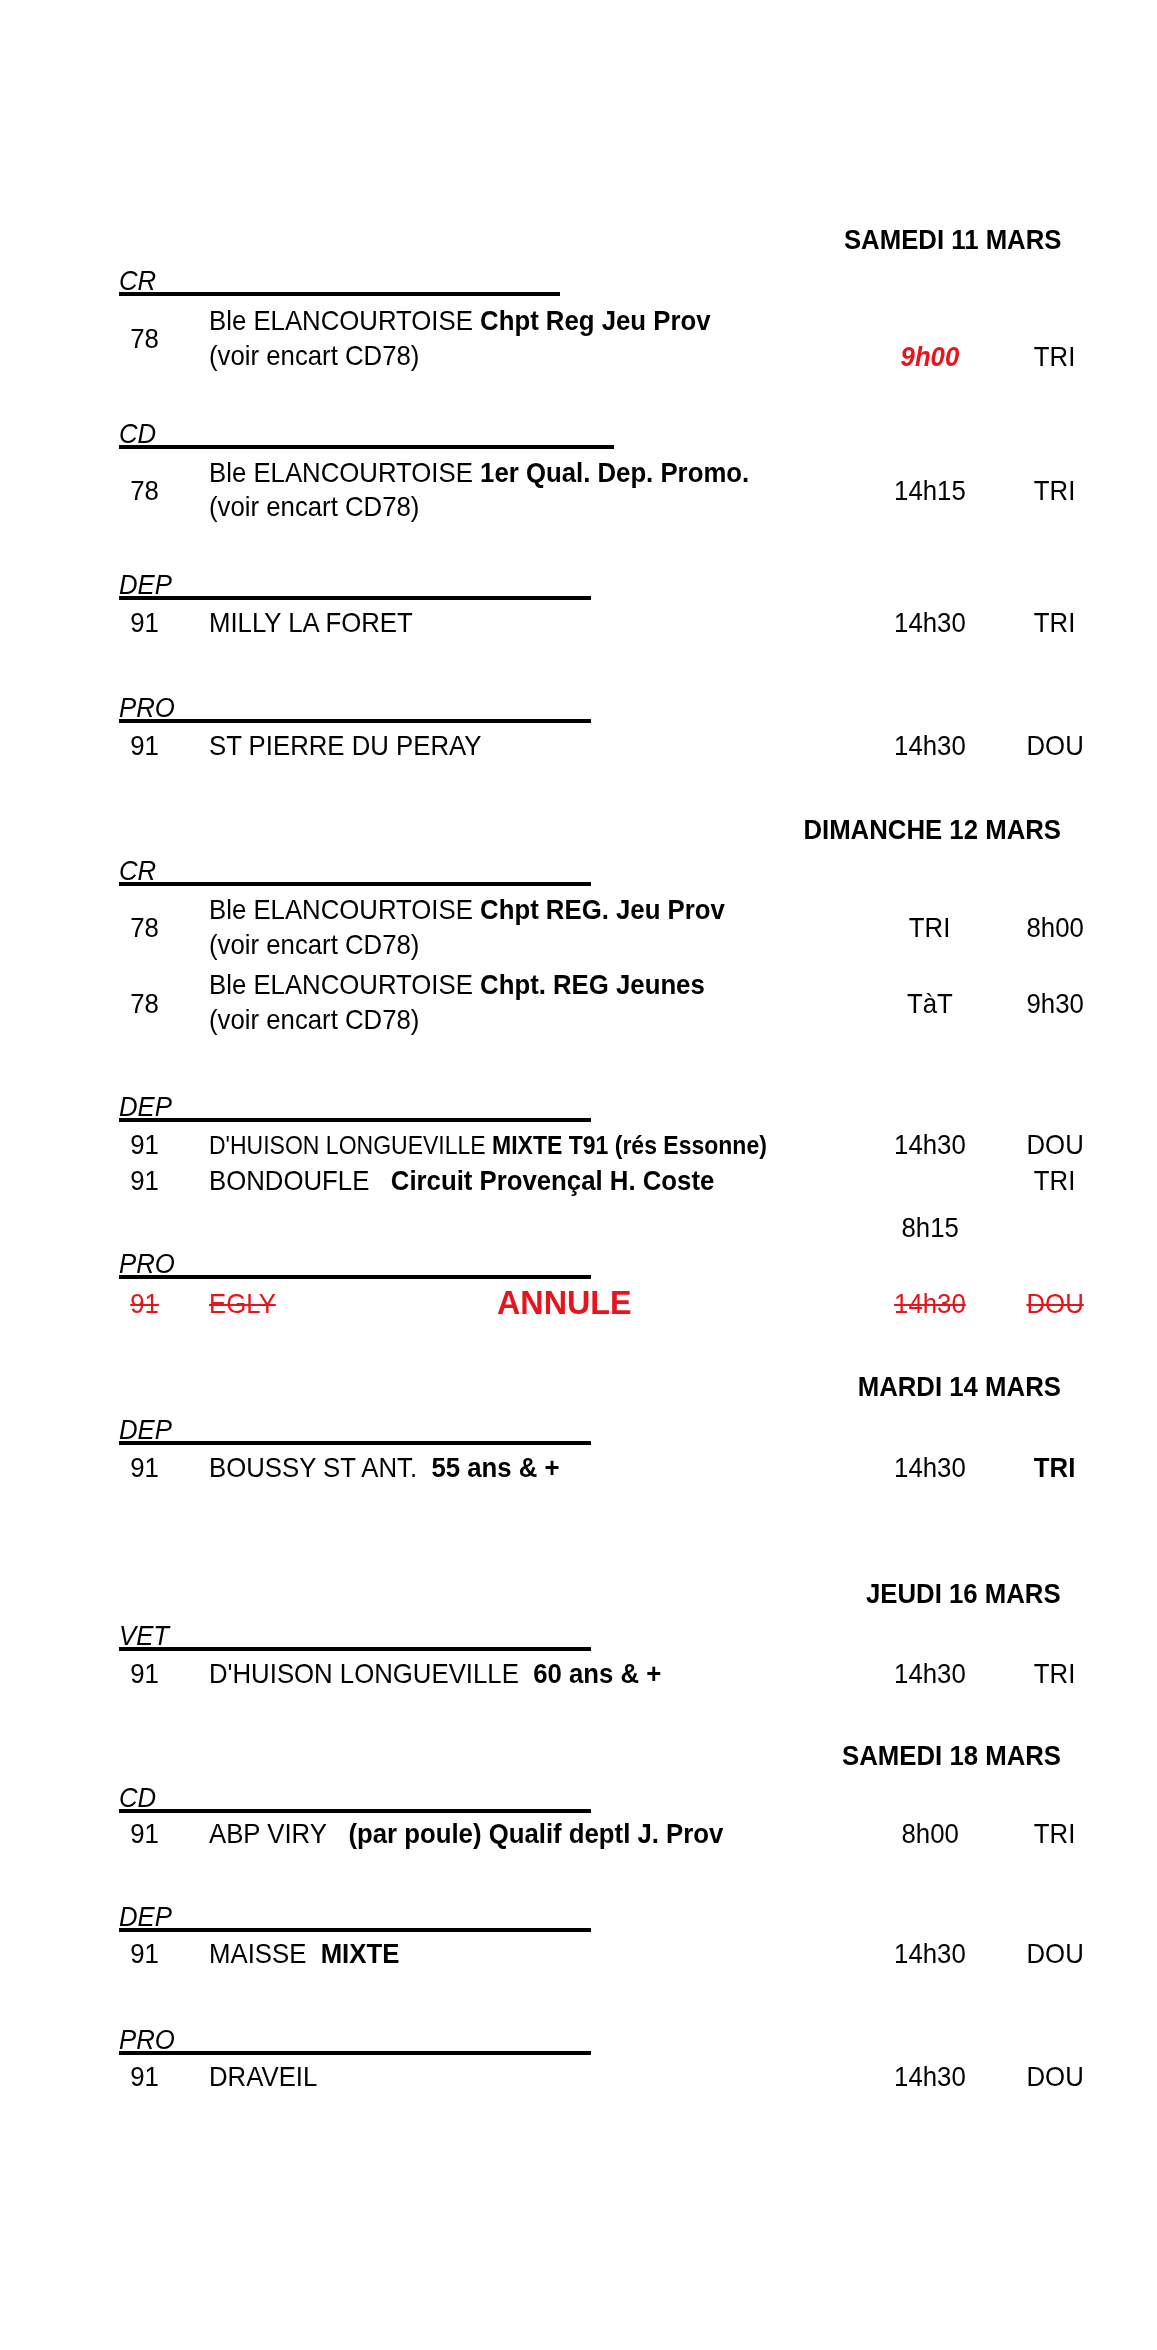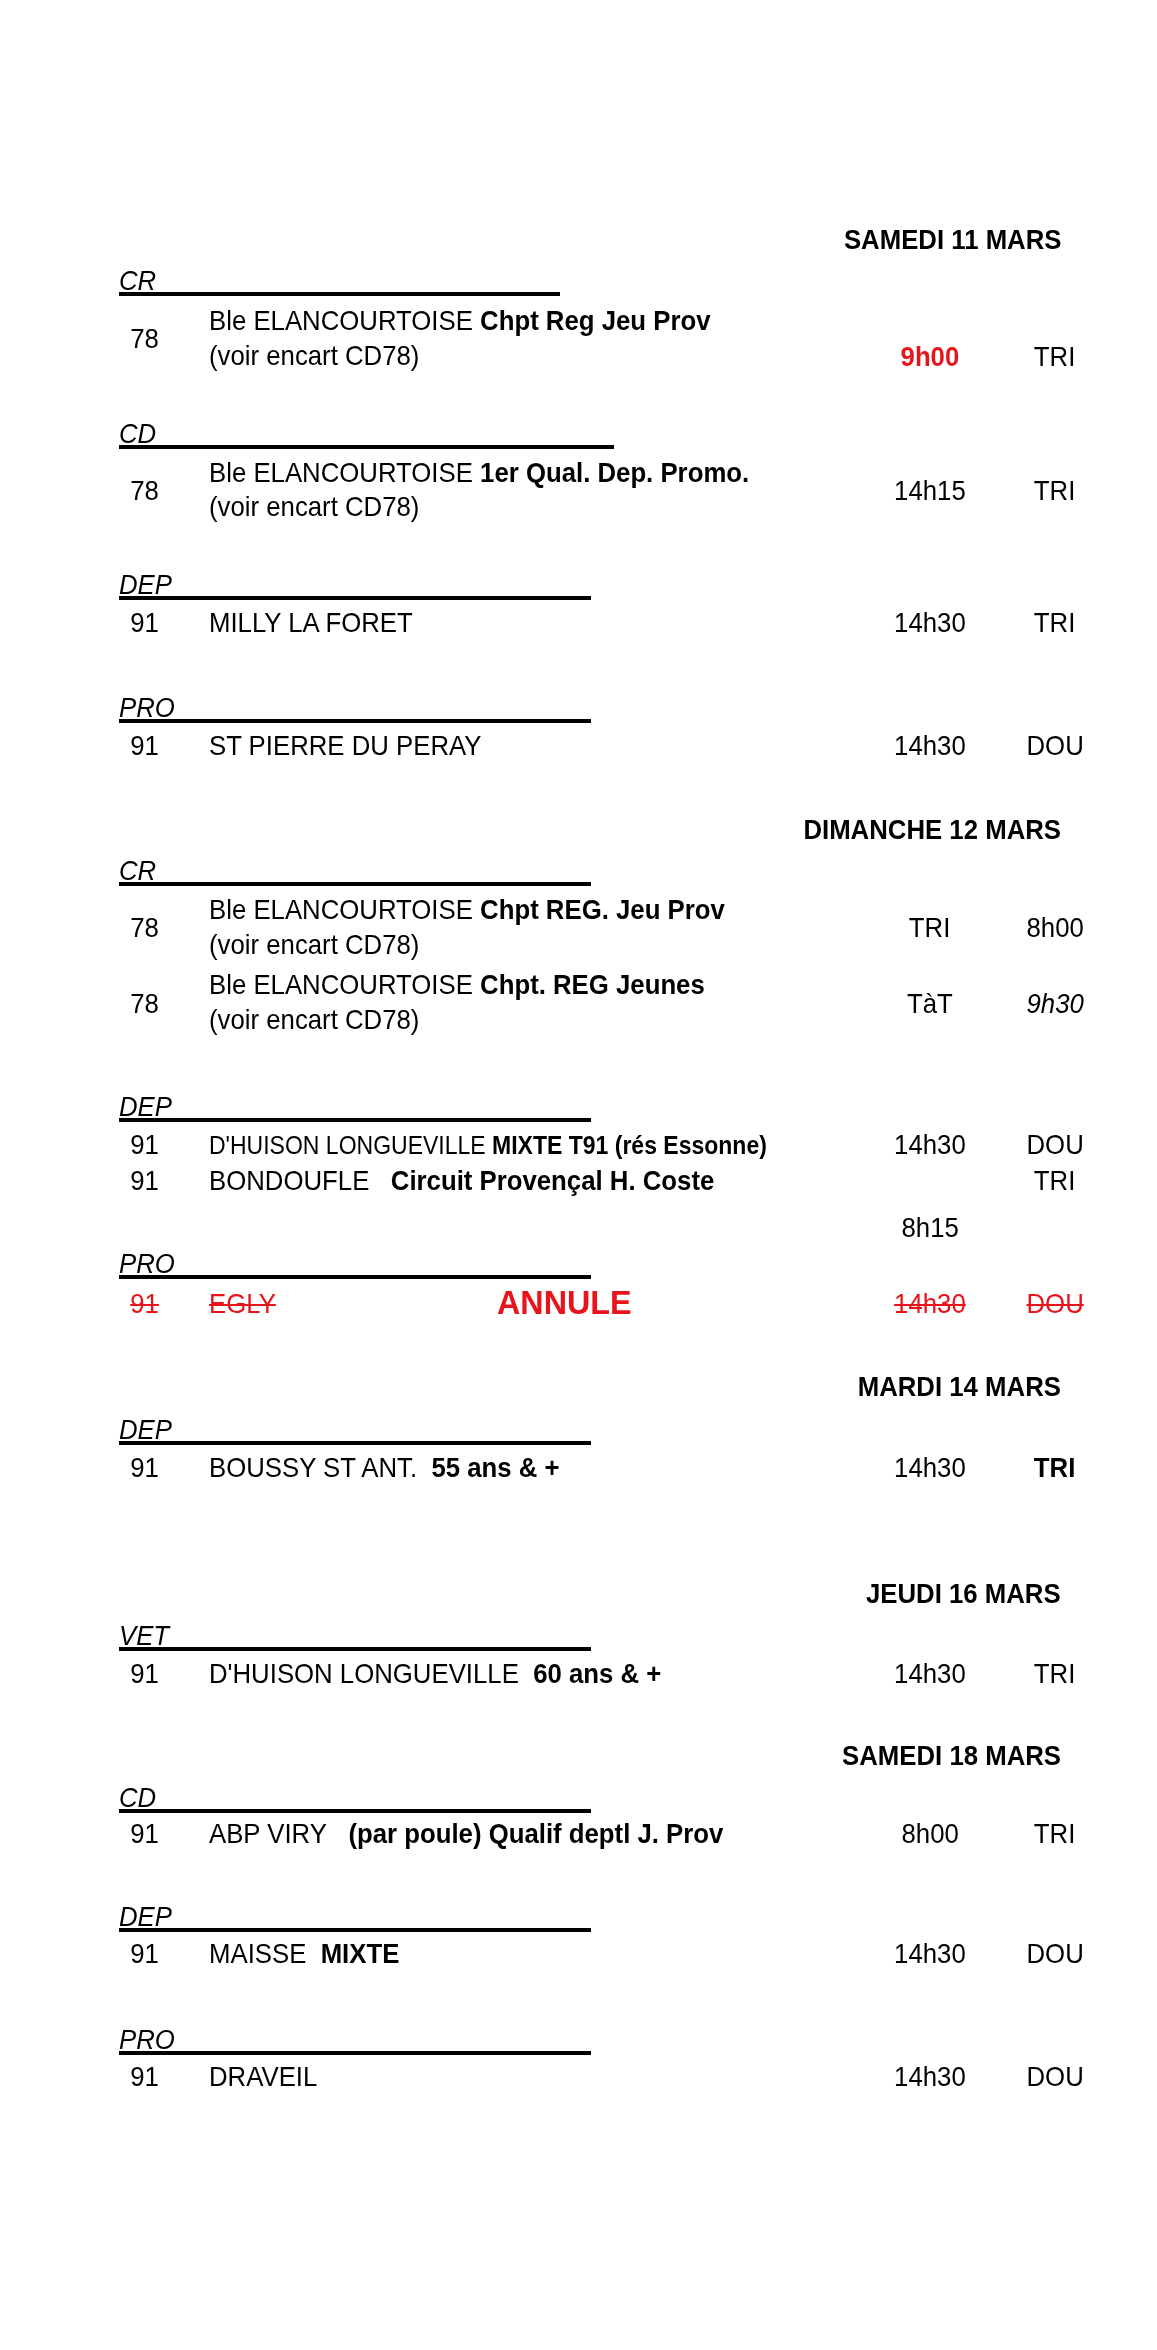--- a/index.html
+++ b/index.html
@@ -25,21 +25,21 @@
 <body>
 
 <div class="abs day" style="top:226px;">SAMEDI 11 MARS</div>
 
 <div class="abs cat" style="top:267px;">CR</div>
 <div class="rule" style="top:292px; width:441px;"></div>
 <div>
   <div class="abs txt num" style="top:325px;">78</div>
   <div class="abs txt name" style="top:307px;"><span>Ble ELANCOURTOISE</span> <b>Chpt Reg Jeu Prov</b></div>
   <div class="abs txt name" style="top:342px;">(voir encart CD78)</div>
-  <div class="abs txt c1" style="top:343px;"><span class="red" style="font-weight:bold;">9h00</span></div>
+  <div class="abs txt c1" style="top:343px;font-style:italic;"><span class="red" style="font-weight:bold;">9h00</span></div>
   <div class="abs txt c2" style="top:343px;"><span>TRI</span></div>
 </div>
 
 <div class="abs cat" style="top:420px;">CD</div>
 <div class="rule" style="top:445px; width:495px;"></div>
 <div>
   <div class="abs txt num" style="top:477px;">78</div>
   <div class="abs txt name" style="top:459px;"><span>Ble ELANCOURTOISE</span> <b>1er Qual. Dep. Promo.</b></div>
   <div class="abs txt name" style="top:493px;">(voir encart CD78)</div>
   <div class="abs txt c1" style="top:477px;text-align:center;"><span>14h15</span></div>
@@ -73,21 +73,21 @@
   <div class="abs txt name" style="top:896px;"><span>Ble ELANCOURTOISE</span> <b>Chpt REG. Jeu Prov</b></div>
   <div class="abs txt name" style="top:931px;">(voir encart CD78)</div>
   <div class="abs txt c1" style="top:914px;"><span>TRI</span></div>
   <div class="abs txt c2" style="top:914px;"><span>8h00</span></div>
 </div>
 <div>
   <div class="abs txt num" style="top:990px;">78</div>
   <div class="abs txt name" style="top:971px;"><span>Ble ELANCOURTOISE</span> <b>Chpt. REG Jeunes</b></div>
   <div class="abs txt name" style="top:1006px;">(voir encart CD78)</div>
   <div class="abs txt c1" style="top:990px;"><span>TàT</span></div>
-  <div class="abs txt c2" style="top:990px;font-style:italic;"><span>9h30</span></div>
+  <div class="abs txt c2" style="top:990px;"><span>9h30</span></div>
 </div>
 
 <div class="abs cat" style="top:1093px;">DEP</div>
 <div class="rule" style="top:1118px; width:472px;"></div>
 <div>
   <div class="abs txt num" style="top:1131px;">91</div>
   <div class="abs txt name small" style="top:1133px;"><span>D'HUISON LONGUEVILLE</span> <b>MIXTE T91</b> <b>(rés Essonne)</b></div>
   <div class="abs txt c1" style="top:1131px;"><span>14h30</span></div>
   <div class="abs txt c2" style="top:1131px;"><span>DOU</span></div>
 </div>

